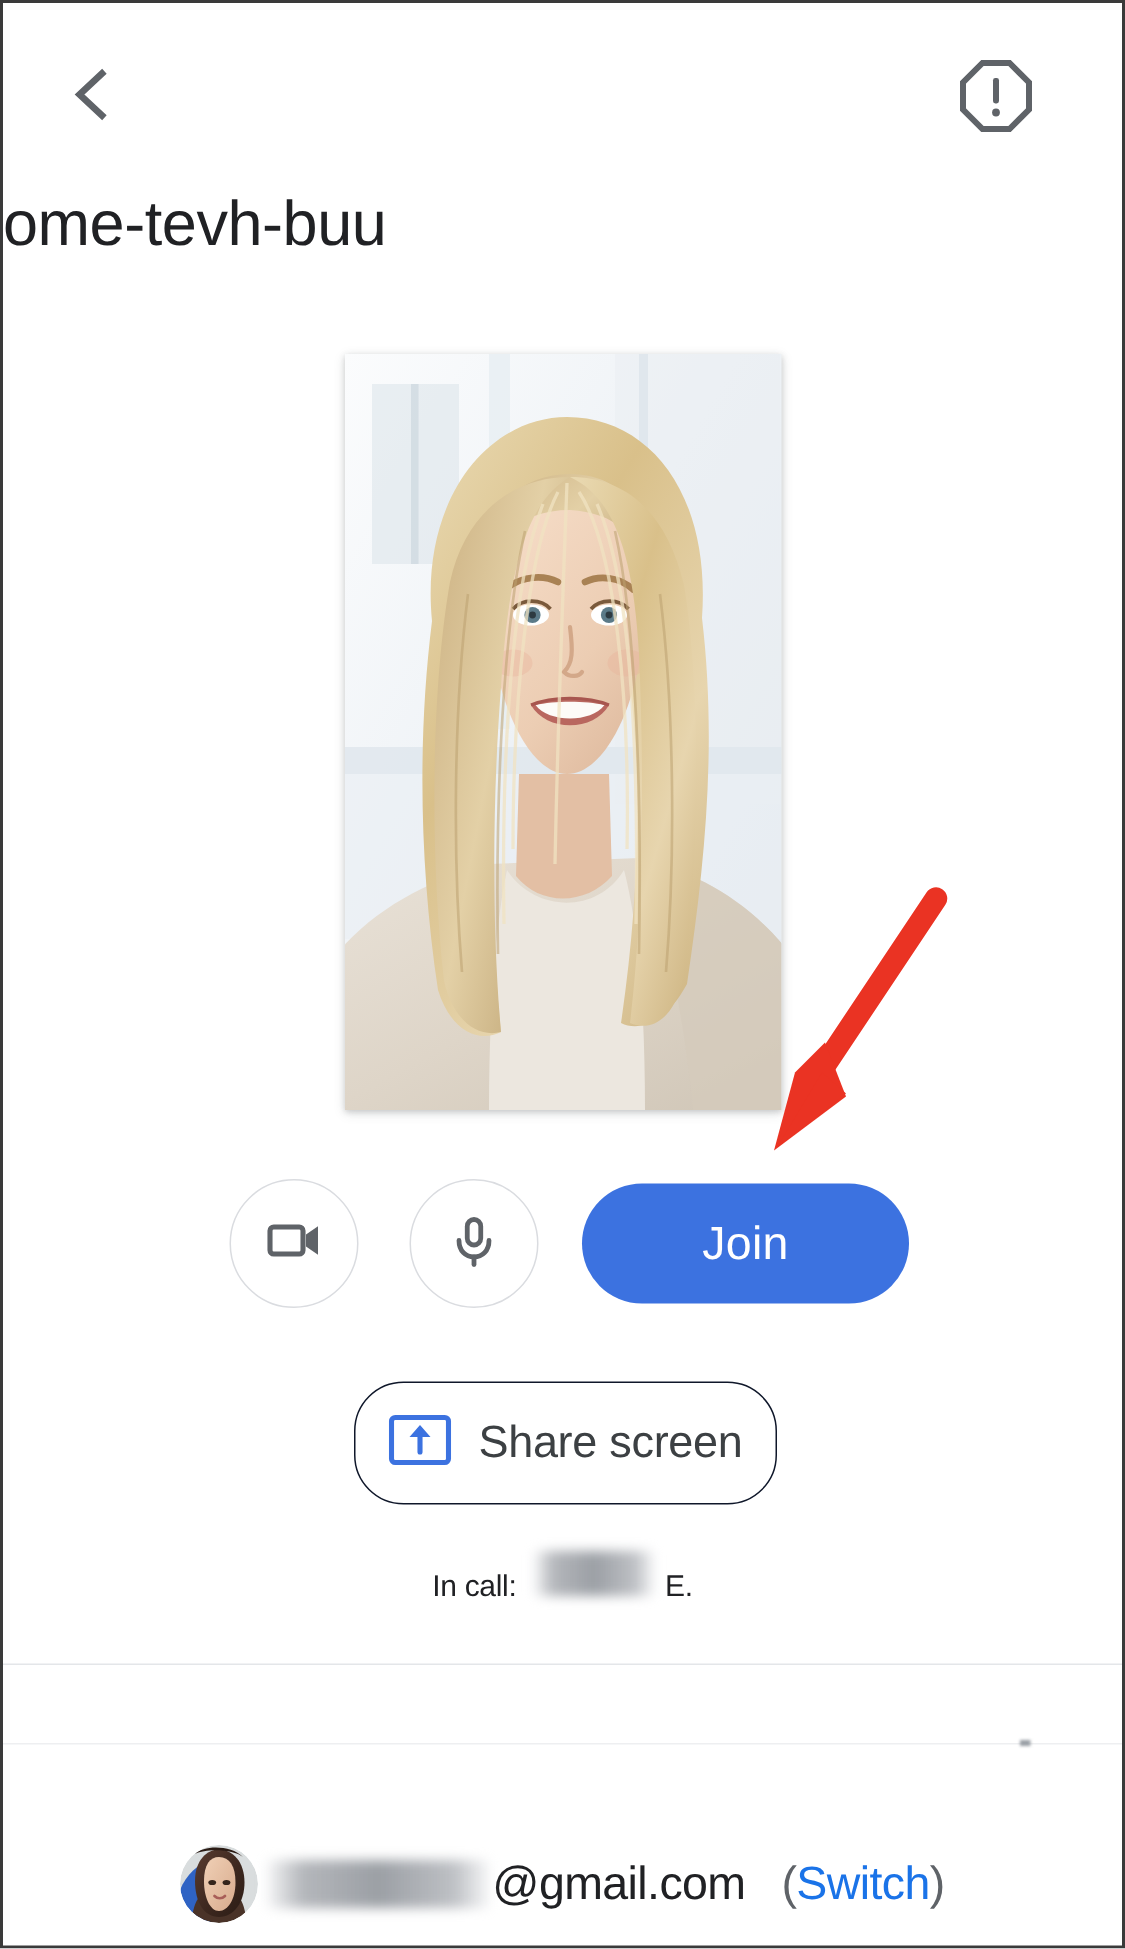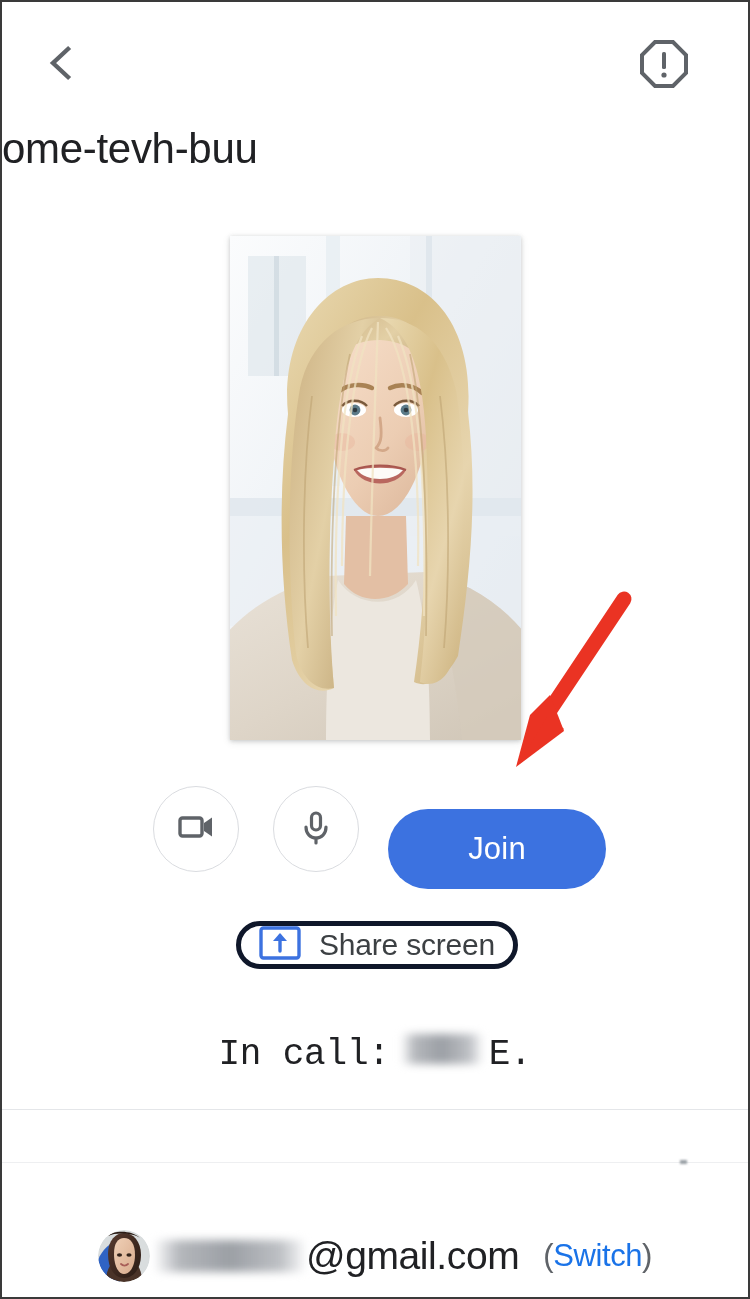--- a/index.html
+++ b/index.html
@@ -118,32 +118,31 @@
     height: 80px;
     border-radius: 40px;
     background: #3c72e0;
     border: none;
     color: #ffffff;
     font-family: "Liberation Sans", sans-serif;
     font-size: 31px;
     font-weight: 400;
     letter-spacing: .2px;
     cursor: pointer;
-    margin-top: 20px;
   }
 
   
   #share-screen-button {
     position: absolute;
     left: 234px;
     top: 919px;
     width: 282px;
-    height: 48px;
+    height: 82px;
     border-radius: 33px;
-    border: 5px solid #0f172a;
+    border: 1px solid #0f172a;
     background: #ffffff;
     display: flex;
     align-items: center;
     justify-content: center;
     gap: 18px;
     cursor: pointer;
   }
 
   #share-screen-label {
     font-size: 30px;
@@ -154,24 +153,23 @@
 
   
   #in-call-row {
     position: absolute;
     top: 1032px;
     left: 0;
     width: 746px;
     display: flex;
     align-items: baseline;
     justify-content: center;
-    font-size: 36px;
+    font-size: 20px;
     color: #202124;
     letter-spacing: -0.2px;
-    font-family: Liberation Mono, monospace;
   }
 
   .blurred-chip {
     display: inline-block;
     background: linear-gradient(90deg,
       rgba(218,220,224,.25) 0%,
       rgba(170,173,178,.88) 16%,
       rgba(150,154,160,.95) 50%,
       rgba(178,181,186,.85) 84%,
       rgba(220,222,226,.25) 100%);
@@ -240,21 +238,21 @@
 
   #account-avatar svg { display: block; width: 100%; height: 100%; }
 
   #account-email-blur {
     width: 148px;
     height: 32px;
     margin-right: 2px;
   }
 
   #account-email-domain {
-    font-size: 39px;
+    font-size: 31px;
     color: #202124;
     letter-spacing: -0.4px;
   }
 
   #switch-wrap {
     font-size: 31px;
     color: #5f6368;
     margin-left: 24px;
     letter-spacing: -0.4px;
   }

